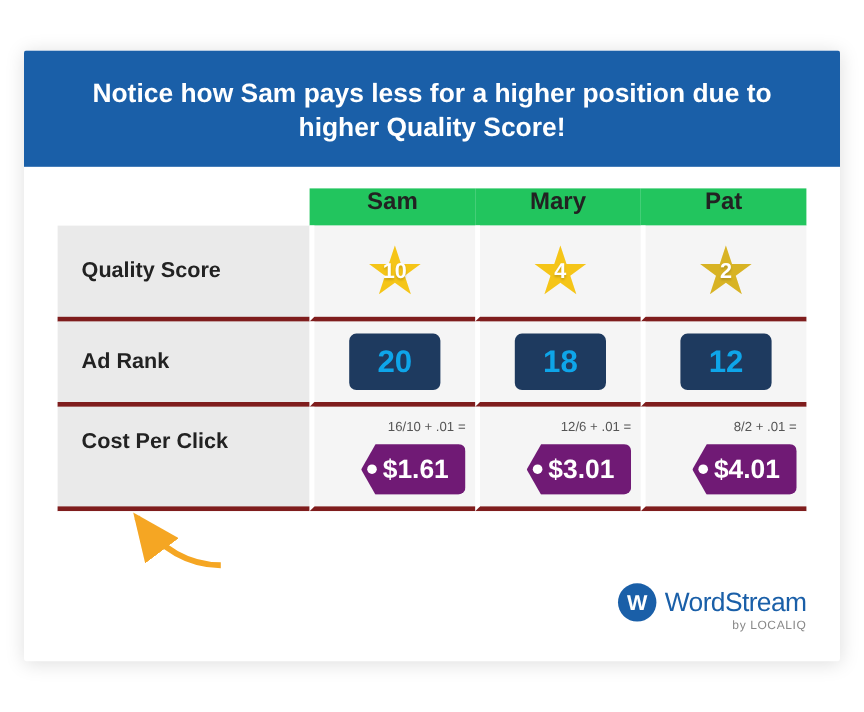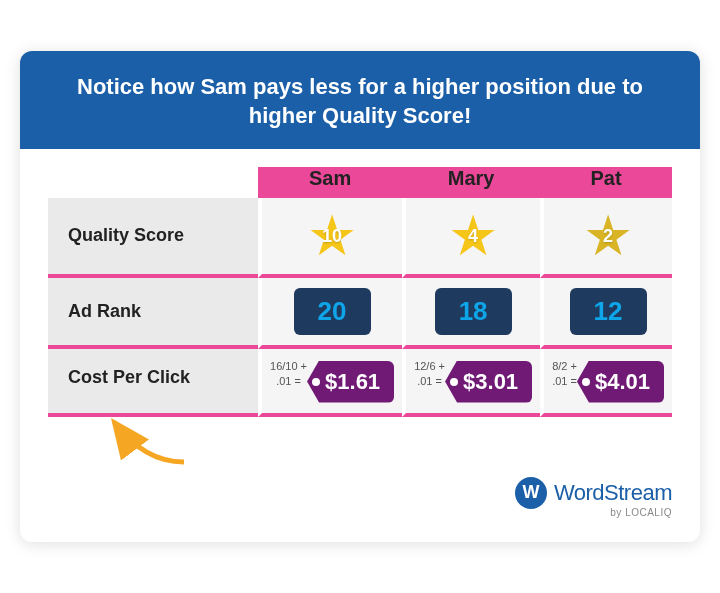--- a/index.html
+++ b/index.html
@@ -10,21 +10,21 @@
       background: #fff;
       font-family: 'Arial', sans-serif;
       display: flex;
       align-items: center;
       justify-content: center;
     }
 
     .card {
       width: 680px;
       background: #fff;
-      border-radius: 12px;
+      border-radius: 2px;
       box-shadow: 0 2px 16px rgba(0,0,0,0.13);
       overflow: hidden;
       padding: 0 0 24px 0;
     }
 
     .header {
       background: #1a5fa8;
       color: #fff;
       text-align: center;
       padding: 22px 32px 18px 32px;
@@ -43,21 +43,21 @@
       border-spacing: 0;
     }
 
     
     .col-header {
       text-align: center;
       font-size: 20px;
       font-weight: 700;
       color: #222;
       padding-bottom: 8px;
-      background: #ec4899;
+      background: #22c55e;
     }
 
     
     .row-label {
       background: #eaeaea;
       color: #222;
       font-size: 18px;
       font-weight: 600;
       padding: 18px 20px;
       text-align: left;
@@ -112,21 +112,22 @@
       font-weight: 900;
       border-radius: 6px;
       display: inline-block;
       padding: 8px 24px;
       min-width: 60px;
     }
 
     
     .price-tag-wrap {
       display: flex;
-      align-items: flex-start;
+      flex-direction: column;
+      align-items: flex-end;
     }
 
     .formula {
       font-size: 11px;
       color: #555;
       margin-bottom: 4px;
       line-height: 1.4;
       text-align: center;
     }
 
@@ -214,21 +215,21 @@
 
     .ws-sub {
       font-size: 10px;
       color: #888;
       text-align: right;
       margin-top: -2px;
       letter-spacing: 0.5px;
     }
 
     tr.data-row > td {
-      border-bottom: 4px solid #ec4899;
+      border-bottom: 4px solid #7f1d1d;
     }
 
     .cost-row .row-label {
       vertical-align: top;
       padding-top: 18px;
       margin-top: 44px;
     }
   </style>
 </head>
 <body>

